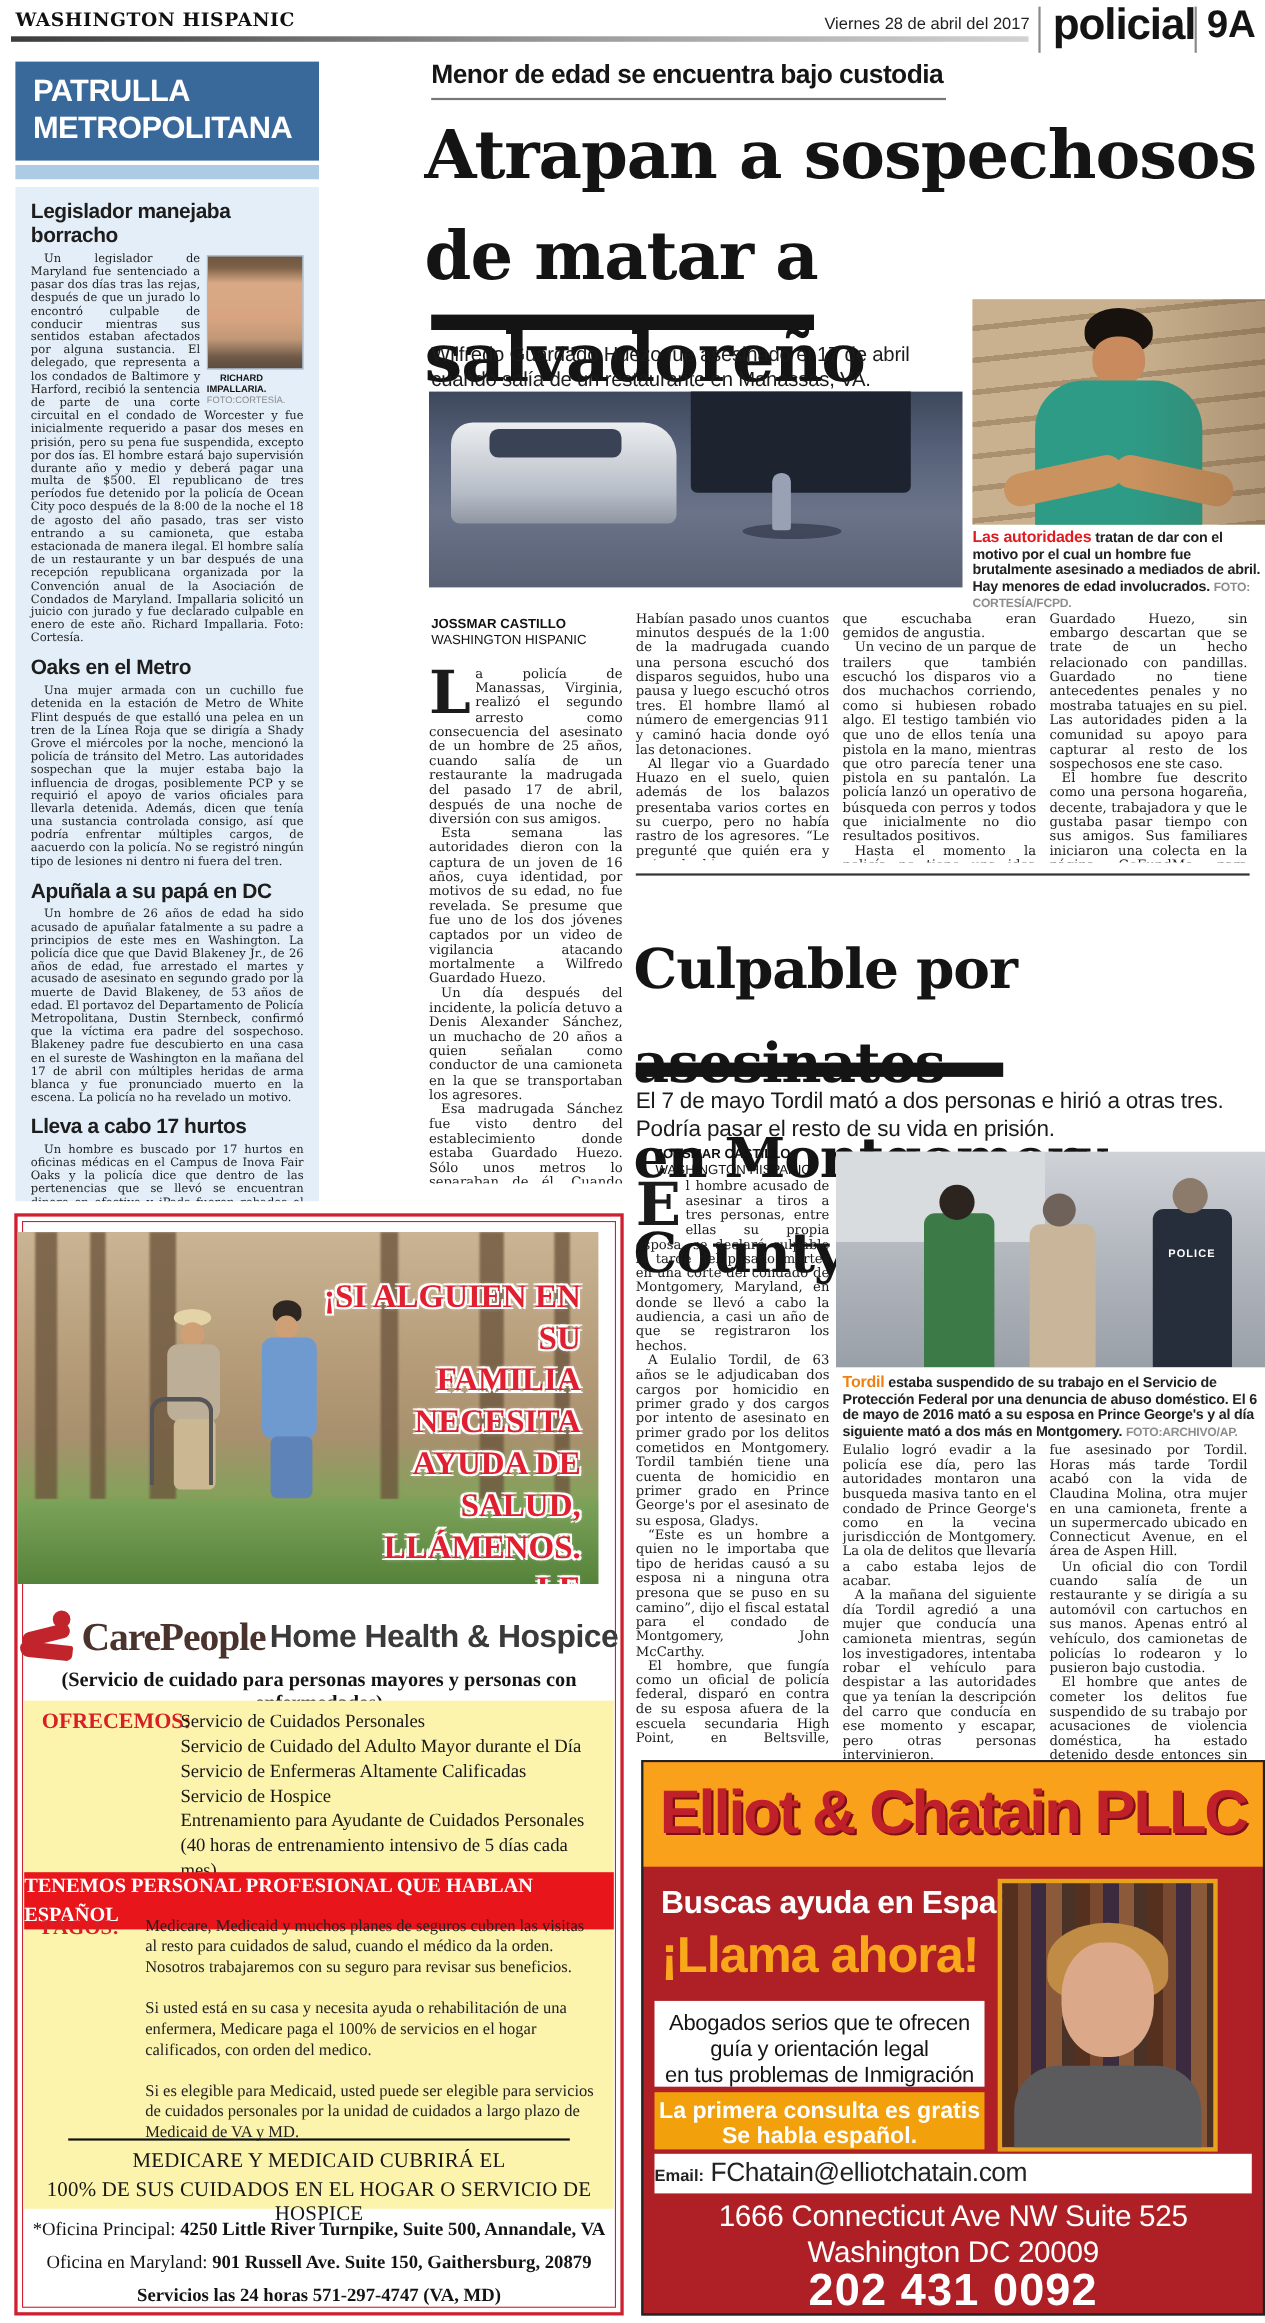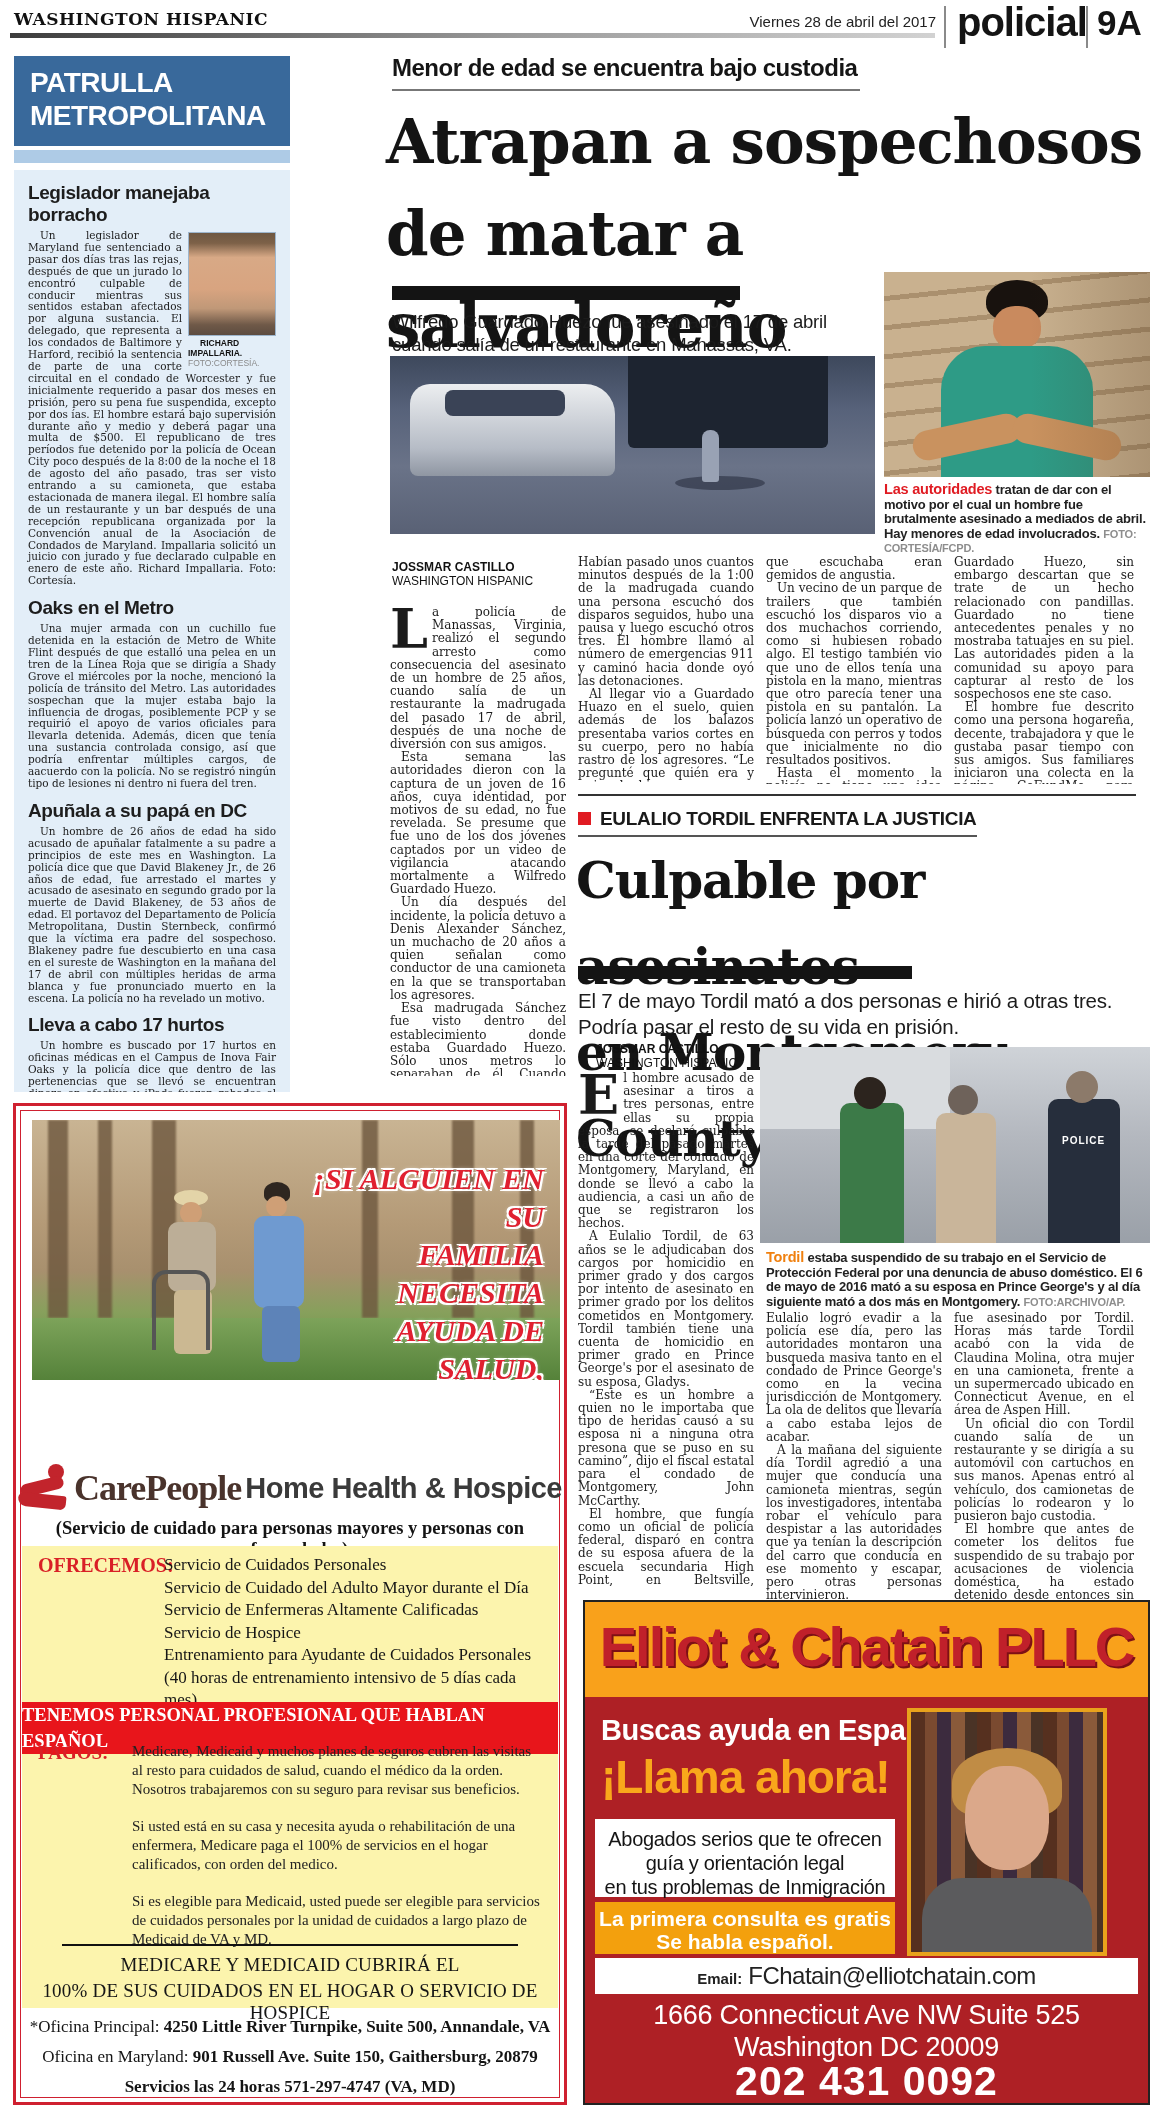--- a/index.html
+++ b/index.html
@@ -122,21 +122,21 @@
   .ell{background:#ae2025;border:2px solid #222;box-sizing:border-box;}
   .ell-band{position:absolute;left:0;top:0;width:100%;height:95px;background:#f9a11b;}
   .ell-title{position:absolute;width:100%;top:12px;text-align:center;font-family:"Liberation Sans",sans-serif;
              font-weight:bold;font-size:56px;letter-spacing:-2px;color:#c0202a;text-shadow:2px 2px 0 #7e1015;}
   .ell-l1{font-family:"Liberation Sans",sans-serif;font-weight:bold;font-size:29px;color:#fff;letter-spacing:-.5px;}
   .ell-l2{font-family:"Liberation Sans",sans-serif;font-weight:bold;font-size:46px;color:#f9a71b;letter-spacing:-1px;}
   .ell-panel{background:#fff;text-align:center;font-family:"Liberation Sans",sans-serif;font-size:20px;
              line-height:24px;color:#141414;letter-spacing:-.3px;padding-top:8px;box-sizing:border-box;}
   .ell-box{background:#f3a00d;color:#fff;text-align:center;font-family:"Liberation Sans",sans-serif;
            font-weight:bold;font-size:21px;line-height:23px;padding-top:5px;box-sizing:border-box;}
-  .ell-email{background:#fff;text-align:center;font-family:"Liberation Sans",sans-serif;color:#222;}
+  .ell-email{background:#fff;text-align:left;font-family:"Liberation Sans",sans-serif;color:#222;}
   .ell-email .lab{font-size:15px;font-weight:bold;margin-right:6px;}
   .ell-email .adr{font-size:24px;letter-spacing:-.5px;}
   .ell-addr{width:100%;text-align:center;color:#fff;font-family:"Liberation Sans",sans-serif;font-size:27px;line-height:30px;letter-spacing:-.3px;}
   .ell-phone{width:100%;text-align:center;color:#fff;font-family:"Liberation Sans",sans-serif;font-weight:bold;font-size:41px;letter-spacing:1px;}
   .ell-photo{border:4px solid #e8a21c;}
 </style>
 </head>
 <body>
 
 <div class="page">
@@ -229,23 +229,20 @@
     <p class="np"><span>que escuchaba eran gemidos de angustia.</span></p>
     <p><span>Un vecino de un parque de trailers que también escuchó los disparos vio a dos muchachos corriendo, como si hubiesen robado algo. El testigo también vio que uno de ellos tenía una pistola en la mano, mientras que otro parecía tener una pistola en su pantalón. La policía lanzó un operativo de búsqueda con perros y todos que inicialmente no dio resultados positivos.</span></p>
     <p><span>Hasta el momento la policía no tiene una idea clara del motivo de la muerte de Wilfredo</span></p>
   </div>
   <div class="abs bcol" style="left:954px;top:556px;width:180px;height:228px;">
     <p class="np"><span>Guardado Huezo, sin embargo descartan que se trate de un hecho relacionado con pandillas. Guardado no tiene antecedentes penales y no mostraba tatuajes en su piel. Las autoridades piden a la comunidad su apoyo para capturar al resto de los sospechosos ene ste caso.</span></p>
     <p><span>El hombre fue descrito como una persona hogareña, decente, trabajadora y que le gustaba pasar tiempo con sus amigos. Sus familiares iniciaron una colecta en la página GoFundMe para repatriar su cuerpo a su nativo El Salvador.</span></p>
   </div>
 
   <div class="abs divline" style="left:578px;top:794px;width:558px;"></div>
-  <div class="abs" style="left:578px;top:808px;">
-    <span class="t-kicker"><span class="ksq"></span><span>EULALIO TORDIL ENFRENTA LA JUSTICIA</span></span>
-  </div>
   <div class="abs headline" style="left:576px;top:838px;width:575px;">
     <div class="h2a">Culpable por asesinatos</div>
     <div class="h2a">en Montgomery County</div>
   </div>
   <div class="abs blackbar" style="left:578px;top:966px;width:334px;height:13px;"></div>
   <div class="abs deck" style="left:578px;top:988px;width:565px;font-size:20.5px;line-height:26px;">
     <div>El 7 de mayo Tordil mató a dos personas e hirió a otras tres.</div>
     <div>Podría pasar el resto de su vida en prisión.</div>
   </div>
   <div class="abs byline" style="left:596px;top:1042px;">
@@ -281,21 +278,21 @@
   </div>
   <div class="abs bcol" style="left:954px;top:1312px;width:180px;height:290px;">
     <p class="np"><span>fue asesinado por Tordil. Horas más tarde Tordil acabó con la vida de Claudina Molina, otra mujer en una camioneta, frente a un supermercado ubicado en Connecticut Avenue, en el área de Aspen Hill.</span></p>
     <p><span>Un oficial dio con Tordil cuando salía de un restaurante y se dirigía a su automóvil con cartuchos en sus manos. Apenas entró al vehículo, dos camionetas de policías lo rodearon y lo pusieron bajo custodia.</span></p>
     <p><span>El hombre que antes de cometer los delitos fue suspendido de su trabajo por acusaciones de violencia doméstica, ha estado detenido desde entonces sin derecho a una fianza.</span></p>
   </div>
 
   <div class="abs care" style="left:13px;top:1103px;width:554px;height:1002px;">
     <div class="care-inner"></div>
 
-    <div class="ph cp-photo" style="left:16px;top:14px;width:528px;height:260px;font-style:italic;">
+    <div class="ph cp-photo" style="left:0;top:14px;width:528px;height:320px;">
       <div class="tk" style="left:16px;width:20px;"></div>
       <div class="tk" style="left:66px;width:14px;"></div>
       <div class="tk" style="left:120px;width:24px;"></div>
       <div class="tk" style="left:330px;width:16px;"></div>
       <div class="tk" style="left:420px;width:22px;"></div>
       <div class="tk" style="left:488px;width:14px;"></div>
       <div class="cp-grass"></div>
 
       <div class="cp-man" style="left:142px;top:70px;width:34px;height:16px;background:#e3d4a8;border-radius:50%;"></div>
       <div class="cp-man" style="left:148px;top:82px;width:22px;height:22px;background:#cf9f76;border-radius:50%;"></div>

